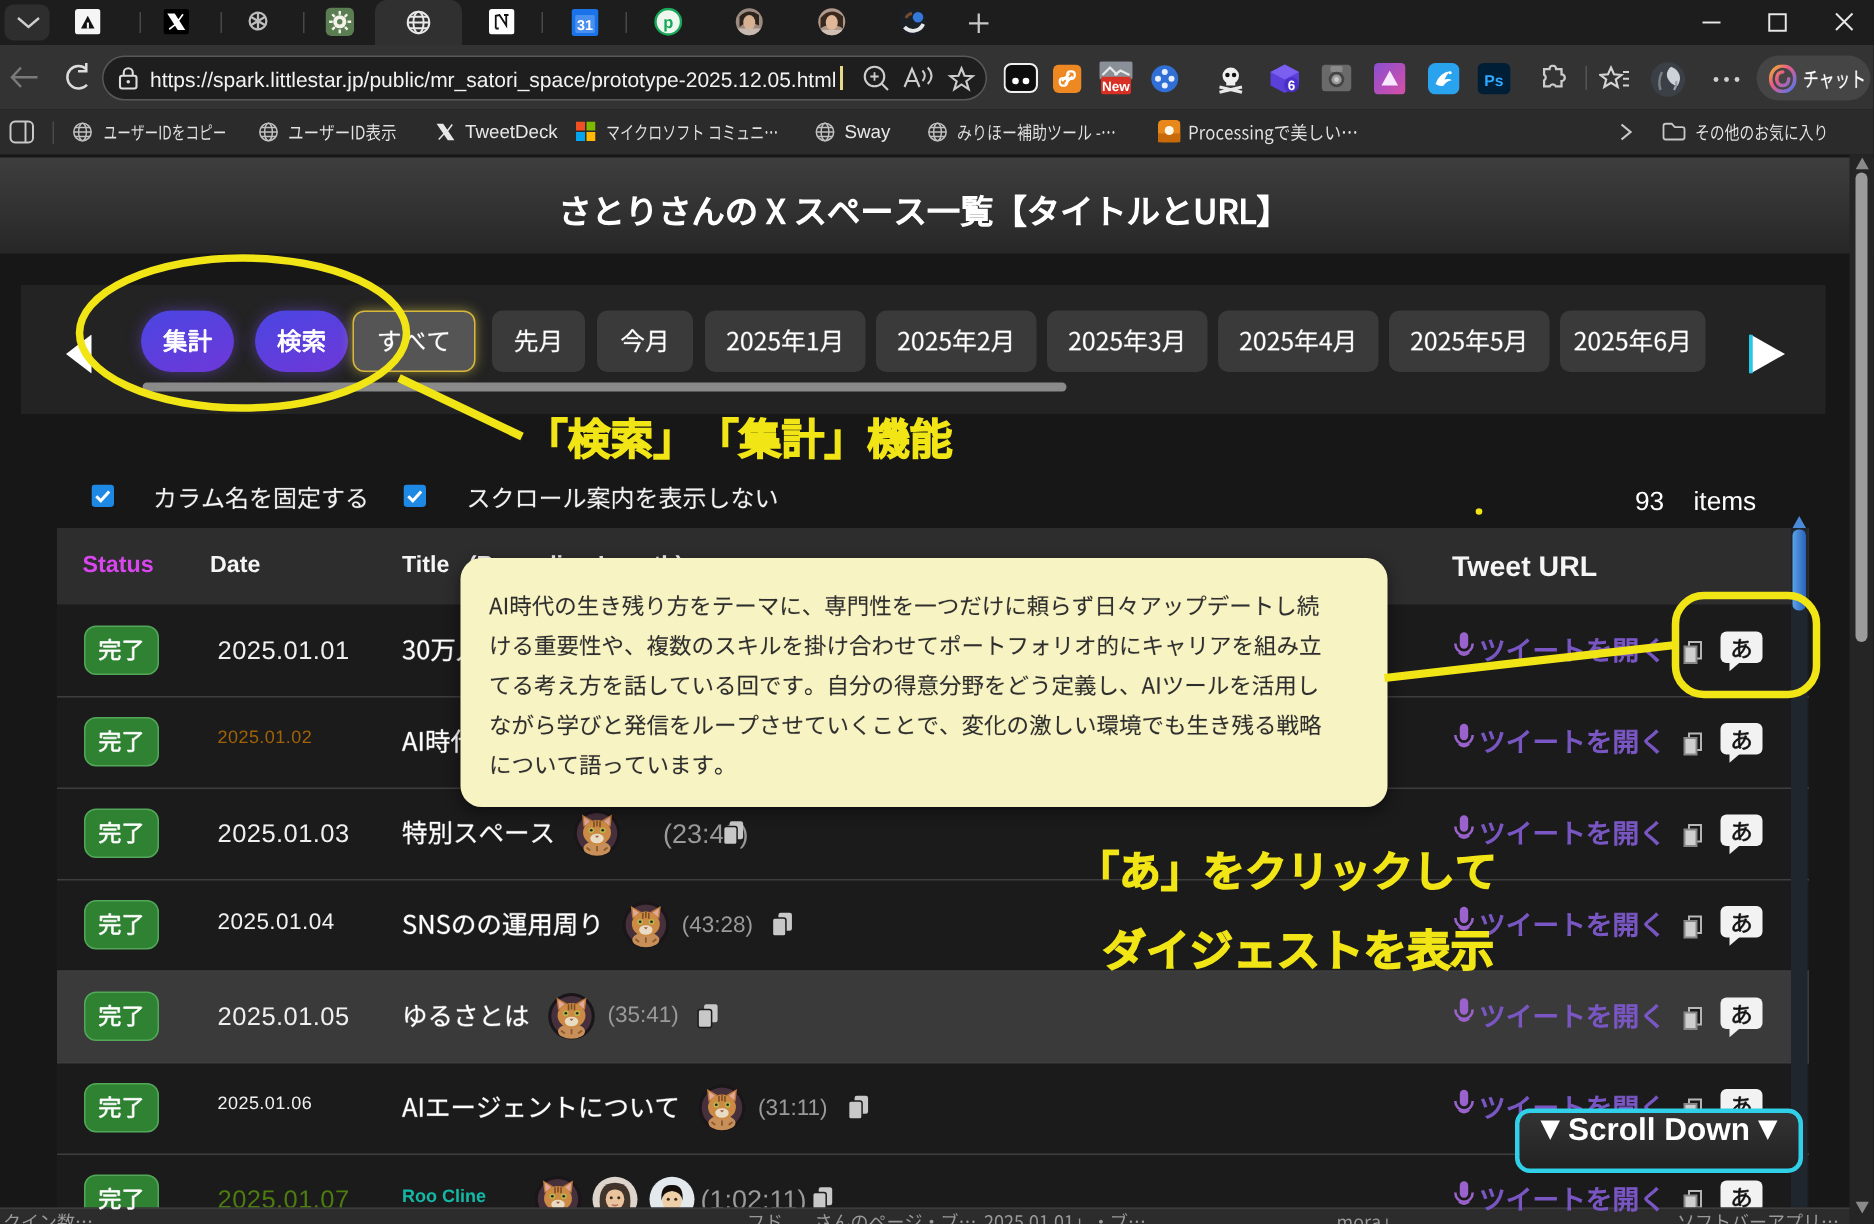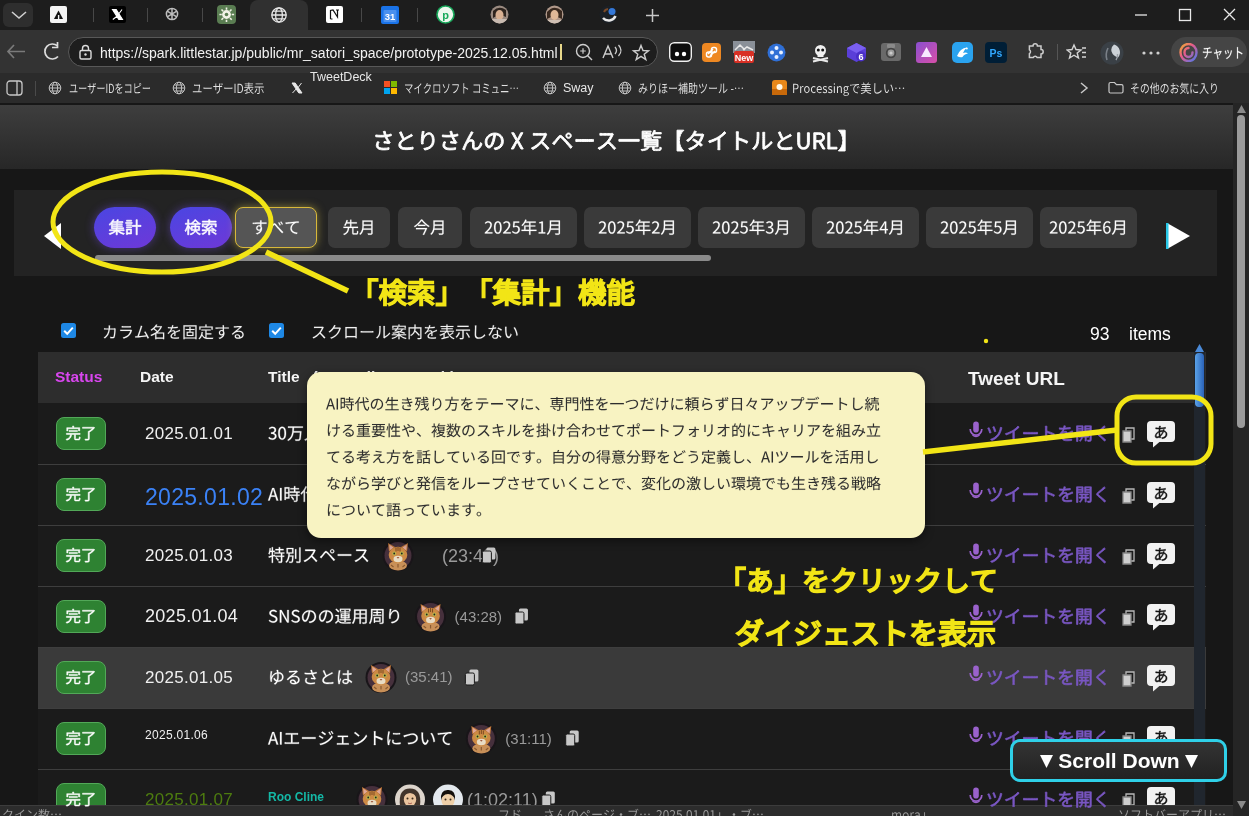--- a/index.html
+++ b/index.html
@@ -483,21 +483,21 @@
     <rect width="15" height="15" rx="3" fill="#e8881a"></rect>
     <rect y="9" width="15" height="6" fill="#c8690a"></rect>
     <circle cx="7.5" cy="7" r="3" fill="#fff8e8"></circle>
   </svg>
 <svg class="abs" style="left:1078px;top:81px" width="12" height="14">
     <path d="M3 2 L9 7 L3 12" stroke="#c8c8c8" stroke-width="1.5" fill="none"></path>
   </svg>
 <svg class="abs" style="left:1108px;top:81px" width="16" height="13">
     <path d="M1 3 a1.5 1.5 0 0 1 1.5-1.5 h4 l2 2.2 h5 a1.5 1.5 0 0 1 1.5 1.5 v5.3 a1.5 1.5 0 0 1 -1.5 1.5 h-11 a1.5 1.5 0 0 1 -1.5 -1.5 Z" fill="none" stroke="#c8c8c8" stroke-width="1.2"></path>
   </svg>
-<div class="abs" style="left:310px;top:70px;font-size:12.5px;color:#e8e8e8">TweetDeck</div>
+<div class="abs" style="left:310px;top:81px;font-size:12.5px;color:#e8e8e8">TweetDeck</div>
 <div class="abs" style="left:563px;top:81px;font-size:12.5px;color:#e8e8e8">Sway</div>
 <div class="abs" style="left:0;top:103px;width:1249px;height:713px;background:#171717"></div>
 <div class="abs" style="left:0;top:105px;width:1249px;height:64px;background:linear-gradient(180deg,#3e3e3e,#272727)"></div>
 <div class="abs" style="left:14px;top:190px;width:1203px;height:86px;background:#232323"></div>
 <svg class="abs" style="left:42px;top:223px" width="20" height="26">
     <path d="M19 0 L2 13 L19 26 Z" fill="#fff"></path>
   </svg>
 <svg class="abs" style="left:1166px;top:223px" width="25" height="26">
     <path d="M1 0 L24 13 L1 26 Z" fill="#fff"></path>
     <rect x="0" y="0" width="2.5" height="26" fill="#28c8e8"></rect>
@@ -527,28 +527,28 @@
 <div class="abs" style="left:38px;top:352px;width:1168px;height:453px;background:#1b1b1b"></div>
 <div class="abs" style="left:38px;top:352px;width:1168px;height:51px;background:#2d2d2d"></div>
 <div class="abs" style="left:55px;top:368px;font-size:15.5px;font-weight:bold;color:#d946ef">Status</div>
 <div class="abs" style="left:140px;top:368px;font-size:15.5px;font-weight:bold;color:#f5f5f5">Date</div>
 <div class="abs" style="left:268px;top:368px;font-size:15.5px;font-weight:bold;color:#f5f5f5">Title&nbsp;&nbsp;&nbsp;(Recording Length)</div>
 <div class="abs" style="left:968px;top:368px;font-size:19px;font-weight:bold;color:#f5f5f5">Tweet URL</div>
 <div class="abs" style="left:56px;top:417px;width:50px;height:33px;border-radius:8px;background:#2e8232;border:1px solid #52a858"></div>
 <div class="abs" style="left:145px;top:424px;font-size:17px;color:#f0f0f0;letter-spacing:.3px">2025.01.01</div>
 <div class="abs" style="left:38px;top:464px;width:1168px;height:1px;background:#3e3e3e"></div>
 <div class="abs" style="left:56px;top:478px;width:50px;height:33px;border-radius:8px;background:#2e8232;border:1px solid #52a858"></div>
-<div class="abs" style="left:145px;top:484px;font-size:23px;color:#3b82f6;letter-spacing:.3px">2025.01.02</div>
+<div class="abs" style="left:145px;top:484px;font-size:12px;color:#a16207;letter-spacing:.3px">2025.01.02</div>
 <div class="abs" style="left:38px;top:525px;width:1168px;height:1px;background:#3e3e3e"></div>
 <div class="abs" style="left:56px;top:539px;width:50px;height:33px;border-radius:8px;background:#2e8232;border:1px solid #52a858"></div>
 <div class="abs" style="left:145px;top:546px;font-size:17px;color:#f0f0f0;letter-spacing:.3px">2025.01.03</div>
 <div class="abs" style="left:442px;top:546px;font-size:18px;color:#9a9a9a">(23:49)</div>
 <div class="abs" style="left:38px;top:586px;width:1168px;height:1px;background:#3e3e3e"></div>
 <div class="abs" style="left:56px;top:600px;width:50px;height:33px;border-radius:8px;background:#2e8232;border:1px solid #52a858"></div>
-<div class="abs" style="left:145px;top:606px;font-size:18px;color:#f0f0f0;letter-spacing:.3px">2025.01.04</div>
+<div class="abs" style="left:145px;top:606px;font-size:15px;color:#f0f0f0;letter-spacing:.3px">2025.01.04</div>
 <div class="abs" style="left:454.555px;top:608px;font-size:15px;color:#9a9a9a">(43:28)</div>
 <div class="abs" style="left:38px;top:647px;width:1168px;height:61px;background:#3a3a3a"></div>
 <div class="abs" style="left:38px;top:647px;width:1168px;height:1px;background:#3e3e3e"></div>
 <div class="abs" style="left:56px;top:661px;width:50px;height:33px;border-radius:8px;background:#2e8232;border:1px solid #52a858"></div>
 <div class="abs" style="left:145px;top:668px;font-size:17px;color:#f0f0f0;letter-spacing:.3px">2025.01.05</div>
 <div class="abs" style="left:405.0px;top:668px;font-size:15px;color:#9a9a9a">(35:41)</div>
 <div class="abs" style="left:38px;top:708px;width:1168px;height:1px;background:#3e3e3e"></div>
 <div class="abs" style="left:56px;top:722px;width:50px;height:33px;border-radius:8px;background:#2e8232;border:1px solid #52a858"></div>
 <div class="abs" style="left:145px;top:728px;font-size:12px;color:#f0f0f0;letter-spacing:.3px">2025.01.06</div>
 <div class="abs" style="left:505.317px;top:730px;font-size:15px;color:#9a9a9a">(31:11)</div>
@@ -785,21 +785,21 @@
 <div class="abs" style="left:0;top:805px;width:1249px;height:11px;background:#2c2c2c;border-top:1px solid #3c3c3c"></div>
 <div class="abs" style="left:1233px;top:103px;width:16px;height:713px;background:#252525"></div>
 <div class="abs" style="left:1237px;top:115px;width:8px;height:313px;border-radius:4px;background:#9b9b9b"></div>
 <svg class="abs" style="left:1237px;top:105px" width="9" height="8">
     <path d="M4.5 0 L9 8 L0 8 Z" fill="#8a8a8a"></path>
   </svg>
 <svg class="abs" style="left:1237px;top:801px" width="9" height="8">
     <path d="M4.5 8 L9 0 L0 0 Z" fill="#8a8a8a"></path>
   </svg>
 <div class="abs" style="left:307px;top:372px;width:618px;height:166px;border-radius:14px;background:#f8f3c2;box-shadow:0 3px 10px rgba(0,0,0,.45);z-index:10"></div>
-<div class="abs" style="left:1010px;top:739px;width:217px;height:43px;border-radius:10px;background:linear-gradient(180deg,#333,#222);border:3px solid #2fd0e8;z-index:15;display:flex;align-items:center;justify-content:center">
+<div class="abs" style="left:1010px;top:739px;width:192px;height:43px;border-radius:10px;background:linear-gradient(180deg,#333,#222);border:3px solid #2fd0e8;z-index:15;display:flex;align-items:flex-start;justify-content:center">
     <svg width="180" height="22">
       <path d="M11 5 L24 5 L17.5 18 Z" fill="#fff"></path>
       <path d="M156 5 L169 5 L162.5 18 Z" fill="#fff"></path>
       <text x="90" y="18" font-family="Liberation Sans" text-anchor="middle" font-size="21" font-weight="bold" fill="#fff">Scroll Down</text>
     </svg>
   </div>
 <svg class="lay" width="1249" height="816" style="z-index:5">
     <g transform="translate(372.2 149) scale(0.0888)" fill="#fff" stroke="#fff" stroke-width="11">
       <use href="#qa"></use>
       <use href="#qb" x="250"></use>

